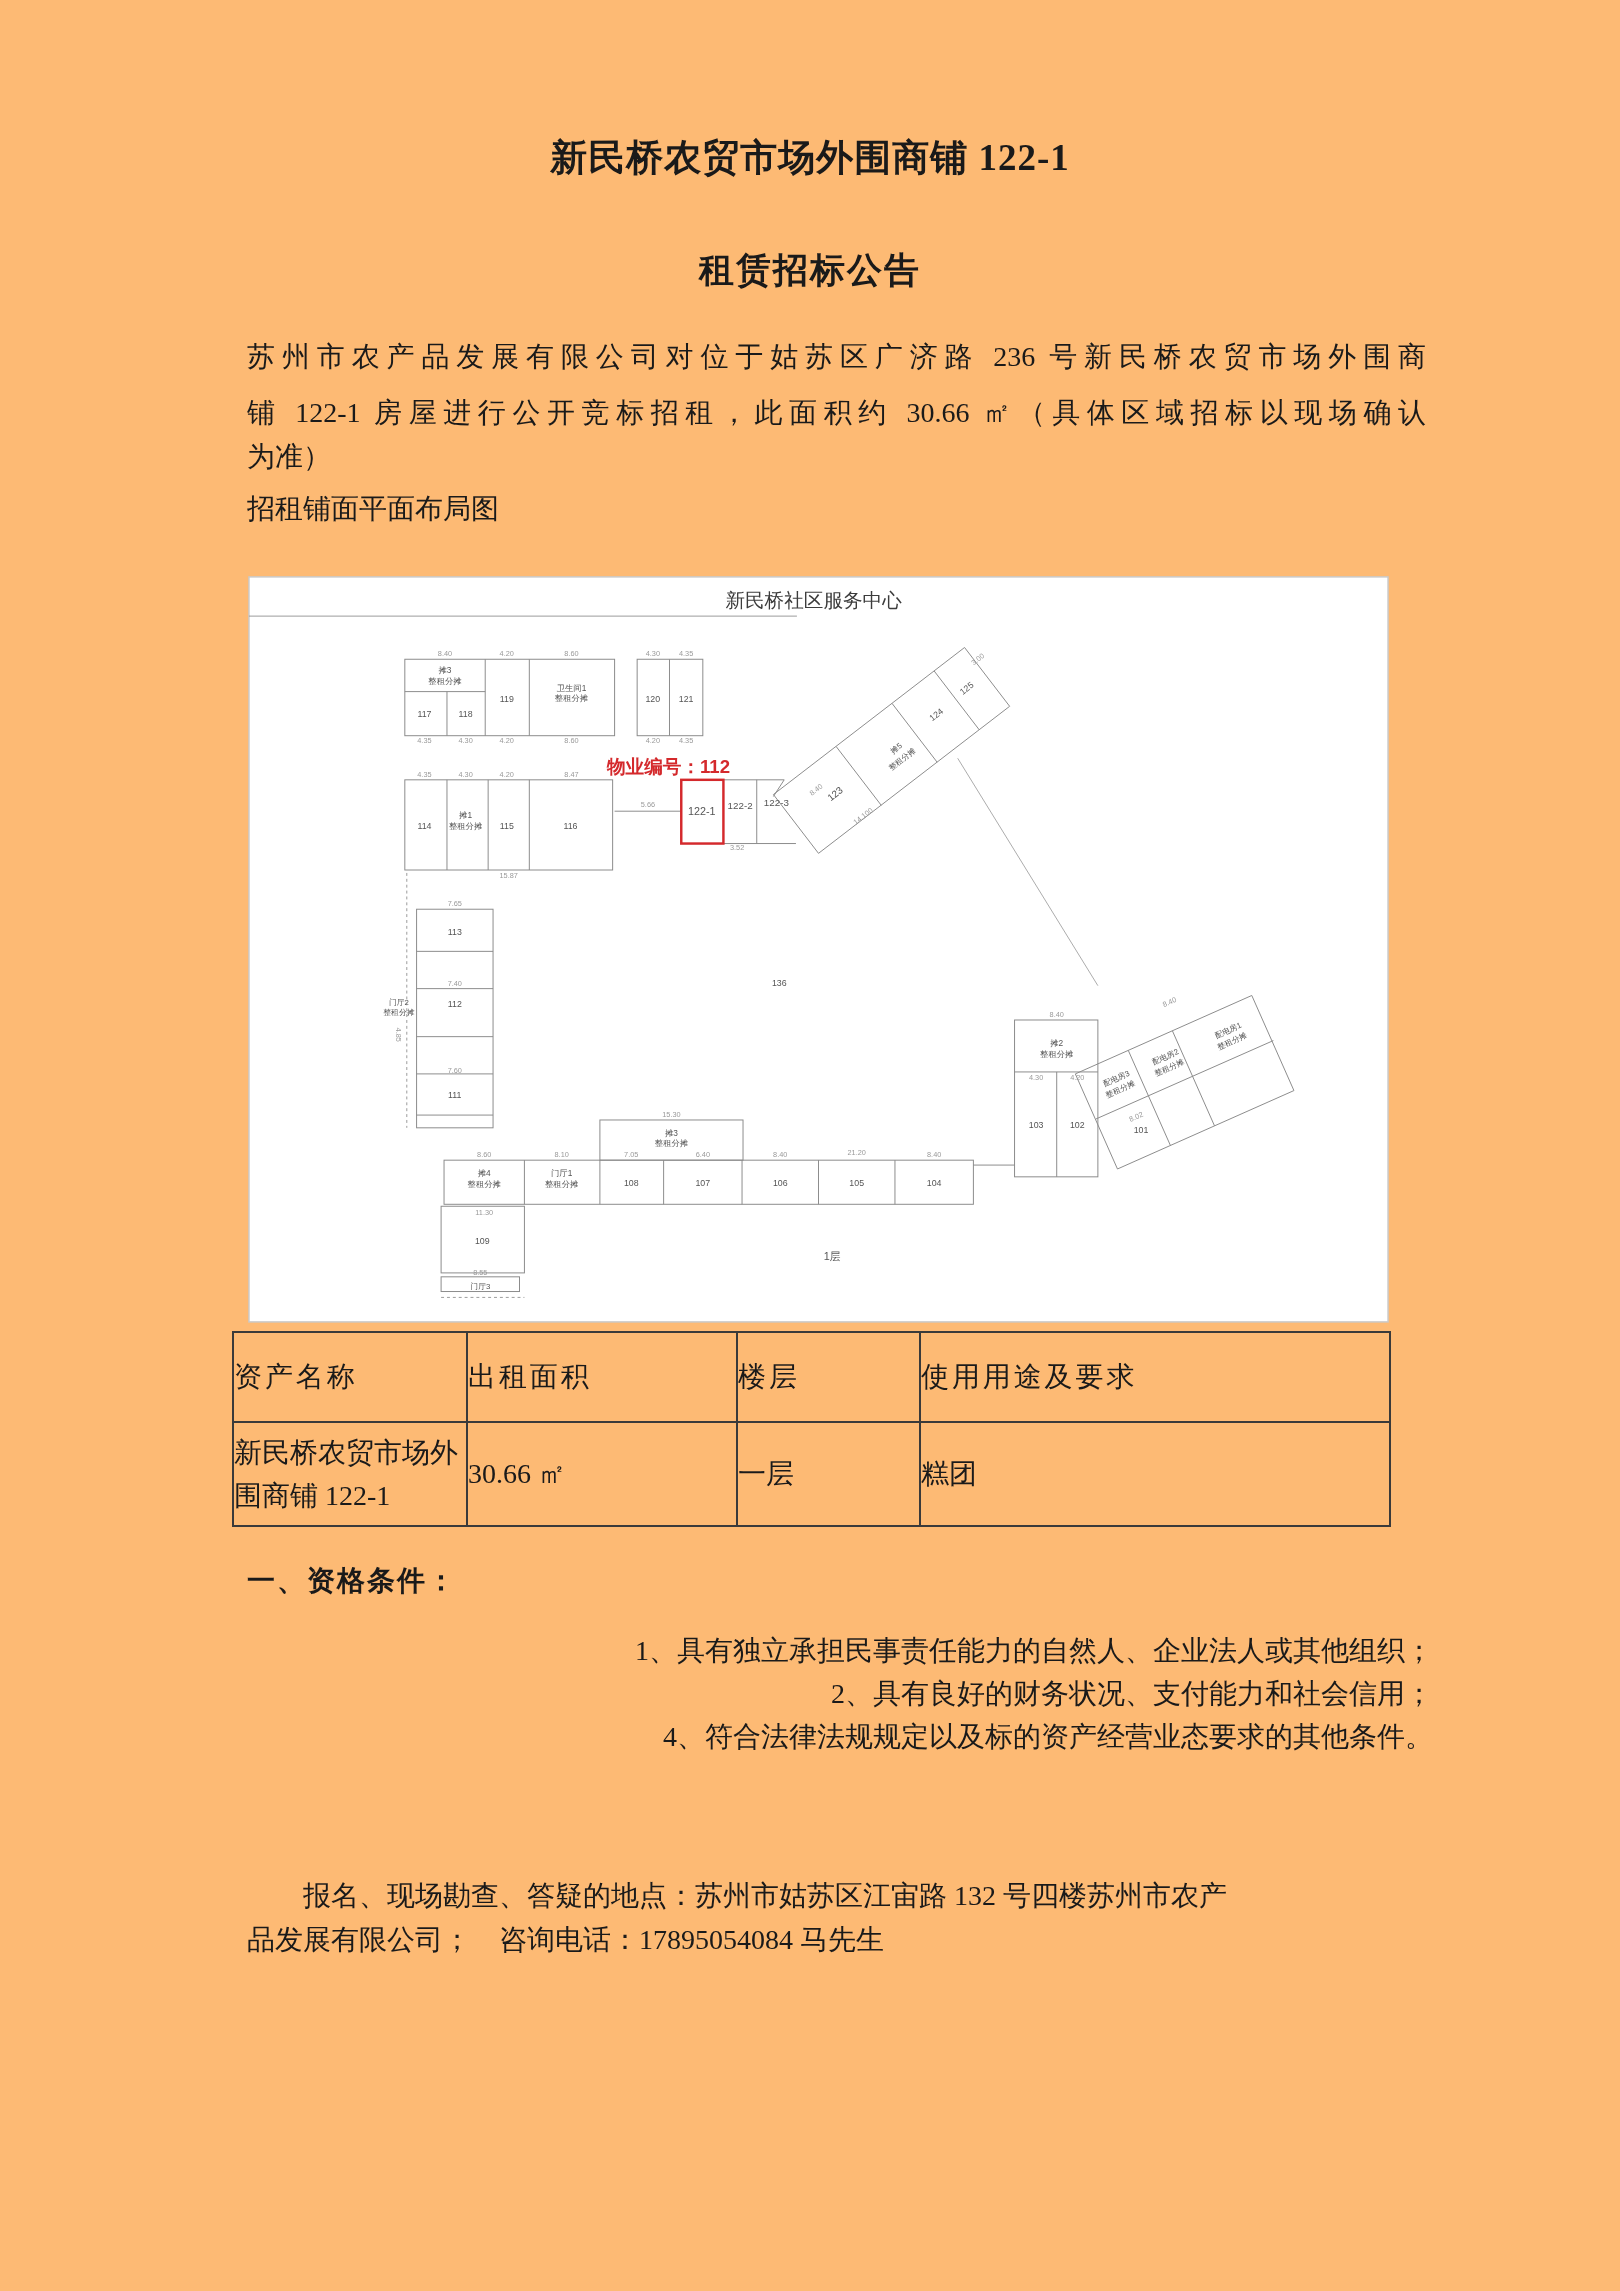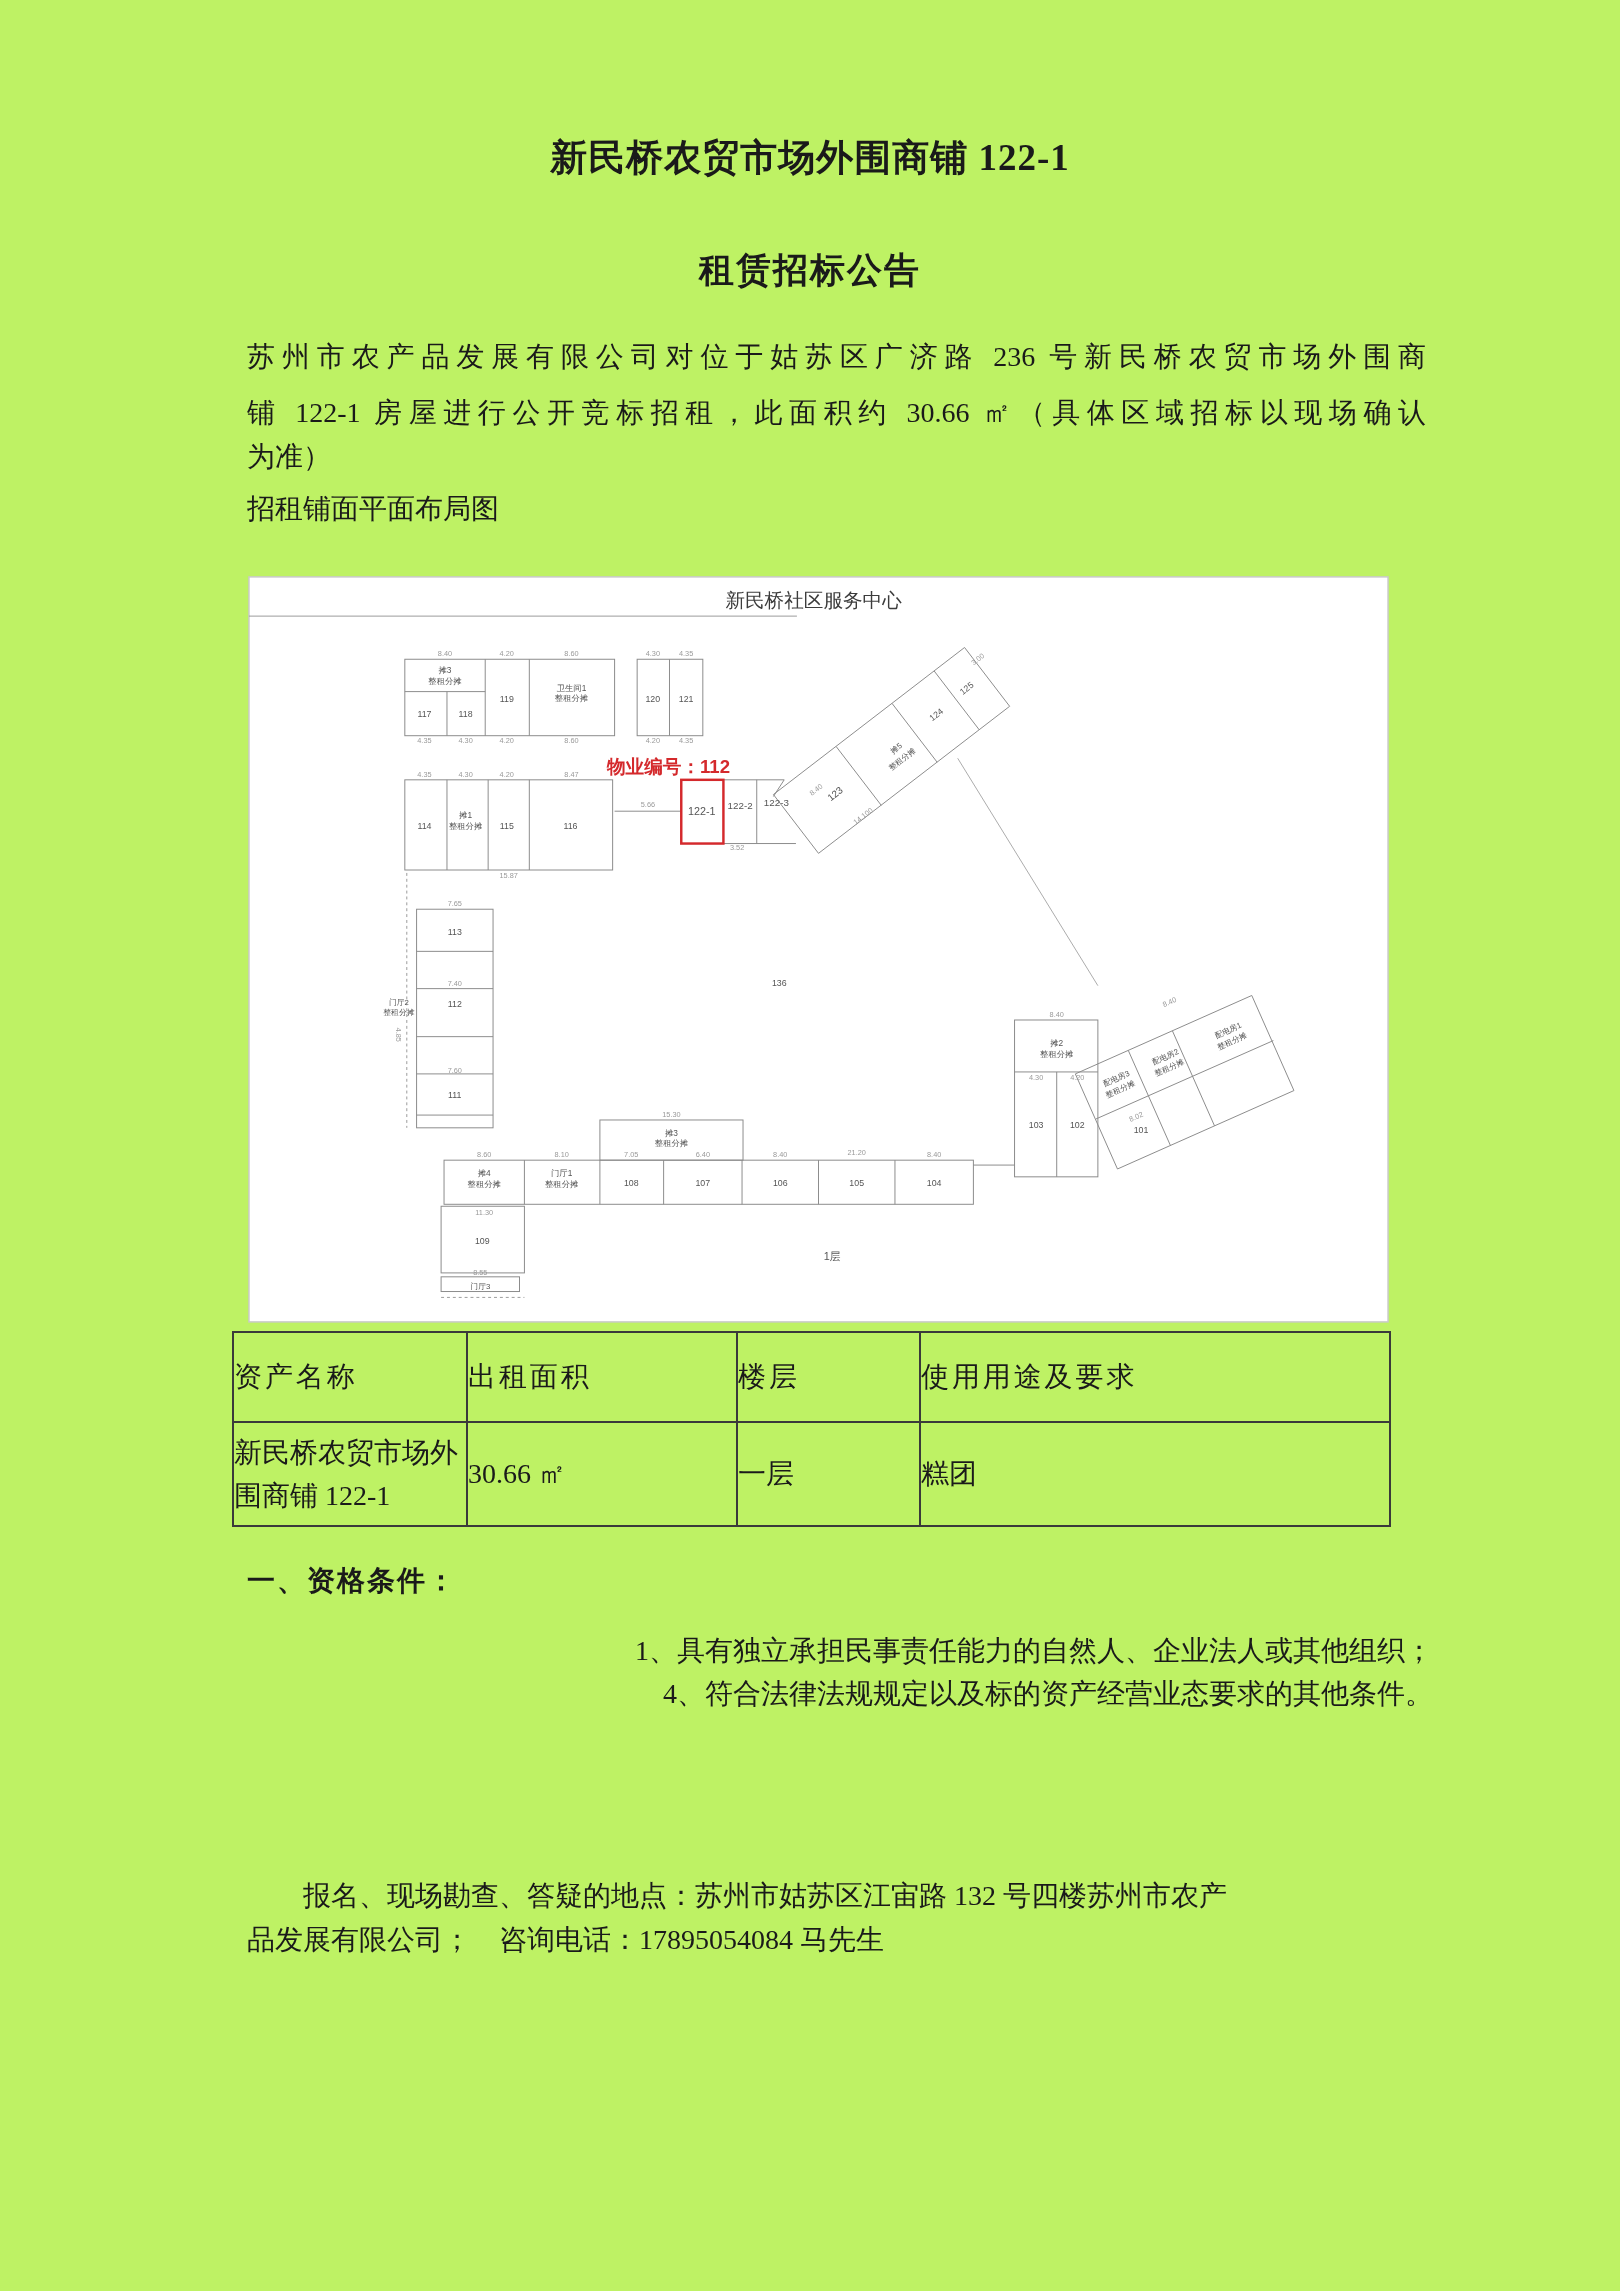--- a/index.html
+++ b/index.html
@@ -1,17 +1,17 @@
 <!DOCTYPE html>
 <html><head>
 <meta charset="utf-8">
 <style>
   html,body{margin:0;padding:0;background:#888;}
   .page{
-    position:relative; width:1620px; height:2292px; background:#bef264;
+    position:relative; width:1620px; height:2292px; background:#fdba74;
     font-family:"Liberation Serif","DejaVu Serif",serif; color:#1a1a1a;
     margin:0 auto; overflow:hidden;
   }
   .doc-title{
     position:absolute; left:0; top:133px; width:1620px; text-align:center;
     font-size:37px; font-weight:bold; letter-spacing:1px;
   }
   .doc-subtitle{
     position:absolute; left:0; top:247px; width:1620px; text-align:center;
     font-size:35px; font-weight:bold; letter-spacing:2px;font-family:Liberation Mono, monospace;
@@ -273,20 +273,21 @@
       <td>30.66 ㎡</td>
       <td>一层</td>
       <td>糕团</td>
     </tr>
   </tbody>
     </table>
 
   <div class="sec-heading h1">一、资格条件：</div>
   <div class="cond-list">
     <div>1、具有独立承担民事责任能力的自然人、企业法人或其他组织；</div>
+    <div>2、具有良好的财务状况、支付能力和社会信用；</div>
     <div>4、符合法律法规规定以及标的资产经营业态要求的其他条件。</div>
   </div>
 
   <div class="apply-para">
     <div class="l1">报名、现场勘查、答疑的地点：苏州市姑苏区江宙路 132 号四楼苏州市农产</div>
     <div>品发展有限公司；　咨询电话：17895054084 马先生</div>
   </div>
 
 </div>
 

